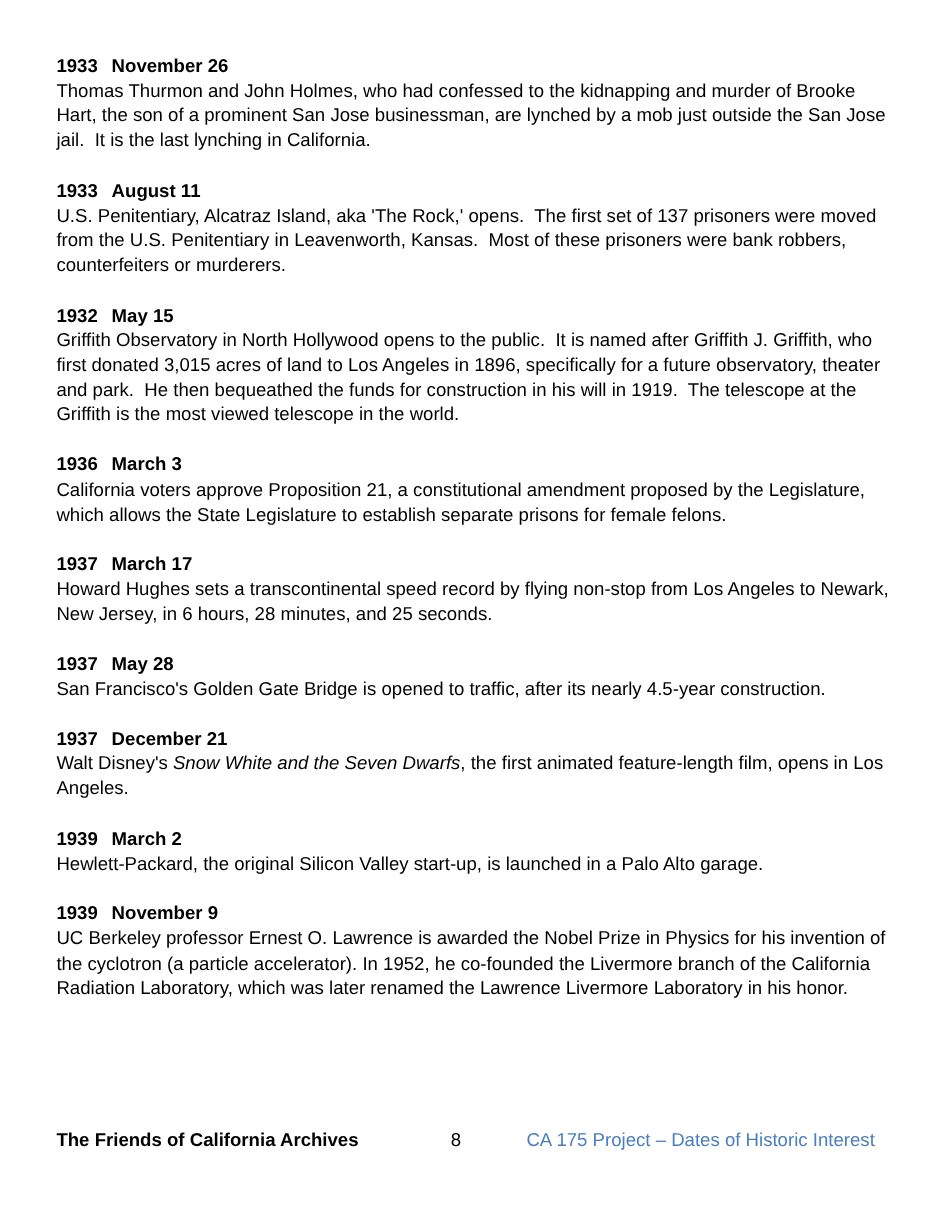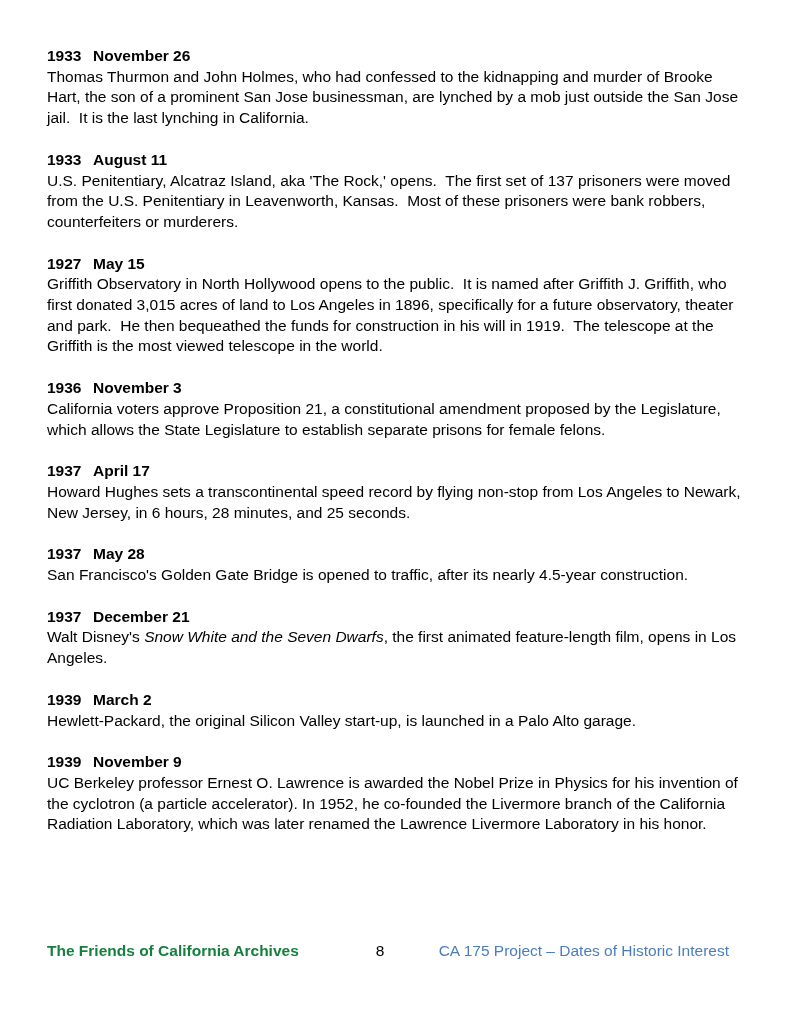--- a/index.html
+++ b/index.html
@@ -86,35 +86,35 @@
 
     <div class="entry">
       <div class="entry-head">
         <span class="entry-year">1933</span><span class="entry-date">August 11</span>
       </div>
       <div class="entry-body"><span>U.S. Penitentiary, Alcatraz Island, aka 'The Rock,' opens.  The first set of 137 prisoners were moved from the U.S. Penitentiary in Leavenworth, Kansas.  Most of these prisoners were bank robbers, counterfeiters or murderers.</span></div>
     </div>
 
     <div class="entry">
       <div class="entry-head">
-        <span class="entry-year">1927</span><span class="entry-date">May 15</span>
+        <span class="entry-year">1932</span><span class="entry-date">May 15</span>
       </div>
       <div class="entry-body"><span>Griffith Observatory in North Hollywood opens to the public.  It is named after Griffith J. Griffith, who first donated 3,015 acres of land to Los Angeles in 1896, specifically for a future observatory, theater and park.  He then bequeathed the funds for construction in his will in 1919.  The telescope at the Griffith is the most viewed telescope in the world.</span></div>
     </div>
 
     <div class="entry">
       <div class="entry-head">
-        <span class="entry-year">1936</span><span class="entry-date">November 3</span>
+        <span class="entry-year">1936</span><span class="entry-date">March 3</span>
       </div>
       <div class="entry-body"><span>California voters approve Proposition 21, a constitutional amendment proposed by the Legislature, which allows the State Legislature to establish separate prisons for female felons.</span></div>
     </div>
 
     <div class="entry">
       <div class="entry-head">
-        <span class="entry-year">1937</span><span class="entry-date">April 17</span>
+        <span class="entry-year">1937</span><span class="entry-date">March 17</span>
       </div>
       <div class="entry-body"><span>Howard Hughes sets a transcontinental speed record by flying non-stop from Los Angeles to Newark, New Jersey, in 6 hours, 28 minutes, and 25 seconds.</span></div>
     </div>
 
     <div class="entry">
       <div class="entry-head">
         <span class="entry-year">1937</span><span class="entry-date">May 28</span>
       </div>
       <div class="entry-body"><span>San Francisco's Golden Gate Bridge is opened to traffic, after its nearly 4.5-year construction.</span></div>
     </div>
@@ -135,18 +135,18 @@
 
     <div class="entry">
       <div class="entry-head">
         <span class="entry-year">1939</span><span class="entry-date">November 9</span>
       </div>
       <div class="entry-body"><span>UC Berkeley professor Ernest O. Lawrence is awarded the Nobel Prize in Physics for his invention of the cyclotron (a particle accelerator). In 1952, he co-founded the Livermore branch of the California Radiation Laboratory, which was later renamed the Lawrence Livermore Laboratory in his honor.</span></div>
     </div>
   </div>
 
   <div class="footer">
-    <span class="footer-left" style="color: #15803d;">The Friends of California Archives</span>
+    <span class="footer-left" style="color: #000000;">The Friends of California Archives</span>
     <span class="footer-center">8</span>
     <span class="footer-right" style="color: rgb(74, 126, 187);">CA 175 Project – Dates of Historic Interest</span>
   </div>
 
 </div>
 
 </body></html>

